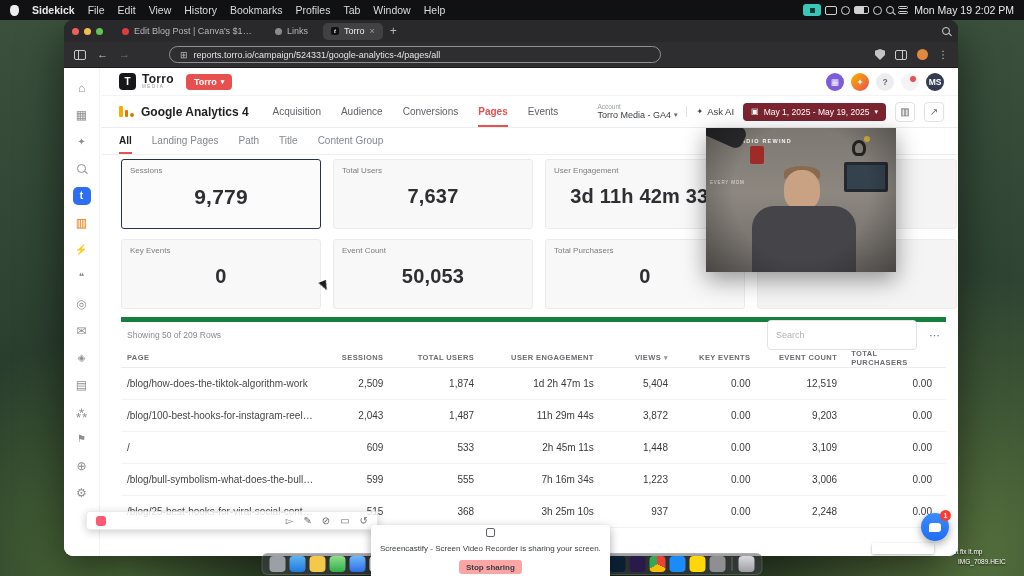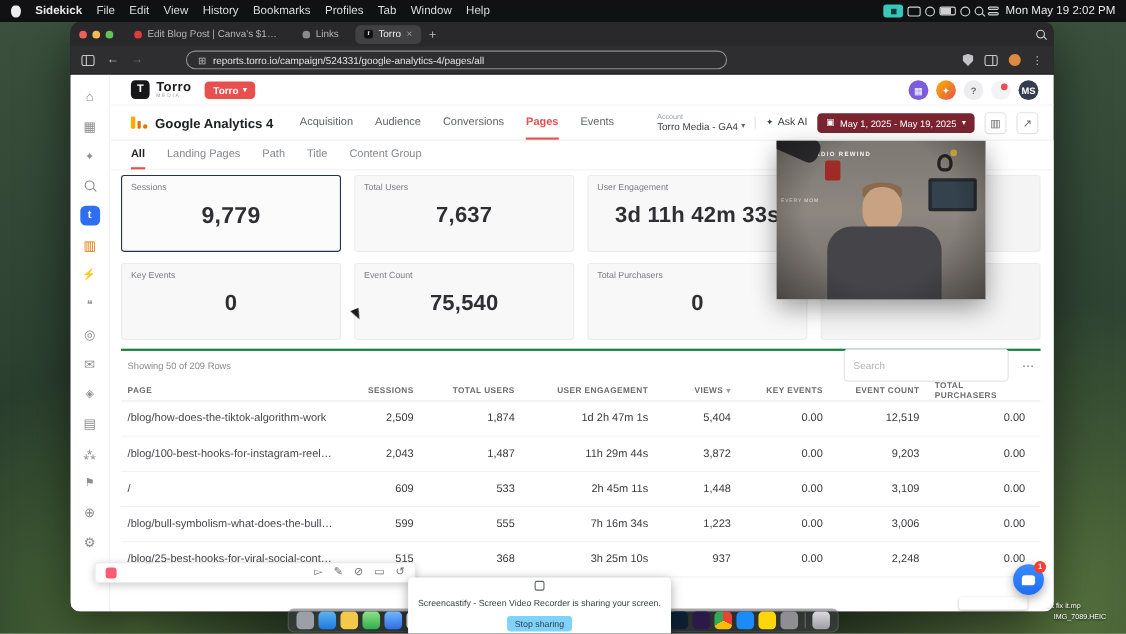--- a/index.html
+++ b/index.html
@@ -109,30 +109,30 @@
   .askai .sp{color:#3c4043;font-size:8px;}
   .datebtn{background:#7a2430;color:#fff;font-size:8.5px;padding:4px 8px;border-radius:4px;display:flex;align-items:center;gap:5px;white-space:nowrap;}
   .datebtn .cal{font-size:8px;} .datebtn .crt{font-size:7px;}
   .sqbtn{width:20px;height:20px;border:1px solid #e1e1e3;border-radius:4px;display:flex;align-items:center;justify-content:center;color:#5f6368;font-size:10px;}
   
   .subnav{height:27px;display:flex;align-items:stretch;gap:20px;padding:0 18px;border-bottom:1px solid #efefef;
     font-size:10px;color:#83888d;flex:none;background:#fff;}
   .sn-item{display:flex;align-items:center;border-bottom:2px solid transparent;white-space:nowrap;}
   .sn-item.active{color:#202124;font-weight:bold;border-bottom-color:#e8504f;}
   
-  .content{flex:1;padding:4px 12px 0 9px;background:#fff;}
+  .content{flex:1;padding:4px 12px 0 20px;background:#fff;}
   .cards{display:grid;grid-template-columns:repeat(4,200px);gap:10px 12px;margin-bottom:8px;}
   .card{height:70px;background:#f8f8f8;border:1px solid #ebebeb;border-radius:3px;position:relative;padding:6px 8px;}
   .card.selected{border:1.5px solid #26314a;background:#fbfbfb;}
   .card.ghost{background:#f4f4f4;border-color:#ededed;}
   .card-label{font-size:8px;color:#7d7d82;}
   .card-value{position:absolute;left:4px;right:4px;top:25px;text-align:center;font-size:20px;font-weight:bold;color:#2e2e33;letter-spacing:.2px;white-space:nowrap;}
   .card.selected .card-value{font-size:21px;}
   
-  .panel{border-top:2px solid #15803d;}
+  .panel{border-top:5px solid #15803d;}
   .tmeta{display:flex;align-items:center;height:26px;padding:0 6px;}
   .showing{font-size:8.5px;color:#8a8a8f;}
   .search{margin-left:auto;width:150px;height:30px;border:1px solid #e3e3e5;border-radius:4px;font-size:9px;
     padding:0 8px;color:#333;background:#fff;outline:none;font-family:"Liberation Sans",sans-serif;}
   .search::placeholder{color:#b2b2b7;}
   .tmore{color:#6f6f74;font-size:11px;margin-left:12px;}
   .thead,.trow{display:grid;grid-template-columns:25% 8.5% 11% 14.5% 9% 10% 10.5% 11.5%;align-items:center;}
   .thead{height:20px;border-bottom:1px solid #ececec;}
   .th{font-size:7.5px;font-weight:bold;color:#6b6b70;letter-spacing:.4px;display:flex;justify-content:flex-end;gap:3px;padding-right:14px;align-items:center;}
   .th:first-child{justify-content:flex-start;padding-left:6px;}
@@ -158,21 +158,21 @@
   
   .annot{position:absolute;left:86px;top:511px;width:292px;height:19px;z-index:14;background:rgba(255,255,255,.82);
     border:1px solid rgba(0,0,0,.08);border-radius:4px;display:flex;align-items:center;padding:0 9px;
     box-shadow:0 2px 8px rgba(0,0,0,.2);}
   .annot .adot{width:10px;height:10px;border-radius:3px;background:#ff5a74;}
   .annot .tools{margin-left:auto;display:flex;gap:10px;color:#6b6b70;font-size:10px;line-height:1;}
   
   .castbar{position:absolute;left:371px;top:525px;z-index:16;background:#fff;border-radius:4px;
     box-shadow:0 3px 10px rgba(0,0,0,.35);display:flex;align-items:center;gap:7px;padding:3px 9px;font-size:8px;color:#3c4043;white-space:nowrap;flex-direction:column;}
   .cast-ic{width:9px;height:9px;border:1.5px solid #5f6368;border-radius:2px;flex:none;}
-  .stopbtn{background:#7dd3fc;border-radius:3px;padding:2.5px 7px;font-size:8px;color:#3c4043;font-weight:normal;}
+  .stopbtn{background:#fca5a5;border-radius:3px;padding:2.5px 7px;font-size:8px;color:#3c4043;font-weight:bold;}
   .hidebtn{color:#80868b;}
   
   .chatb{position:absolute;left:921px;top:513px;width:28px;height:28px;border-radius:50%;
     background:linear-gradient(180deg,#3b8bff,#1f6ef0);z-index:16;display:flex;align-items:center;justify-content:center;
     box-shadow:0 3px 9px rgba(0,0,0,.35);}
   .chat-glyph{width:12px;height:9px;background:#fff;border-radius:3px 3px 3px 0;}
   .chat-badge{position:absolute;top:-3px;right:-2px;background:#ff3b30;color:#fff;border-radius:50%;width:11px;height:11px;
     font-size:7px;display:flex;align-items:center;justify-content:center;font-weight:bold;}
   
   .dthumb{position:absolute;left:872px;top:543px;width:62px;height:11px;background:rgba(255,255,255,.92);
@@ -371,21 +371,21 @@
             <div class="card-label">User Engagement</div>
             <div class="card-value">3d 11h 42m 33s</div>
           </div>
           <div class="card ghost"></div>
           <div class="card">
             <div class="card-label">Key Events</div>
             <div class="card-value">0</div>
           </div>
           <div class="card">
             <div class="card-label">Event Count</div>
-            <div class="card-value">75,540</div>
+            <div class="card-value">50,053</div>
           </div>
           <div class="card">
             <div class="card-label">Total Purchasers</div>
             <div class="card-value">0</div>
           </div>
           <div class="card ghost"></div>
         </div>
 
         <div class="panel">
           <div class="tmeta">

